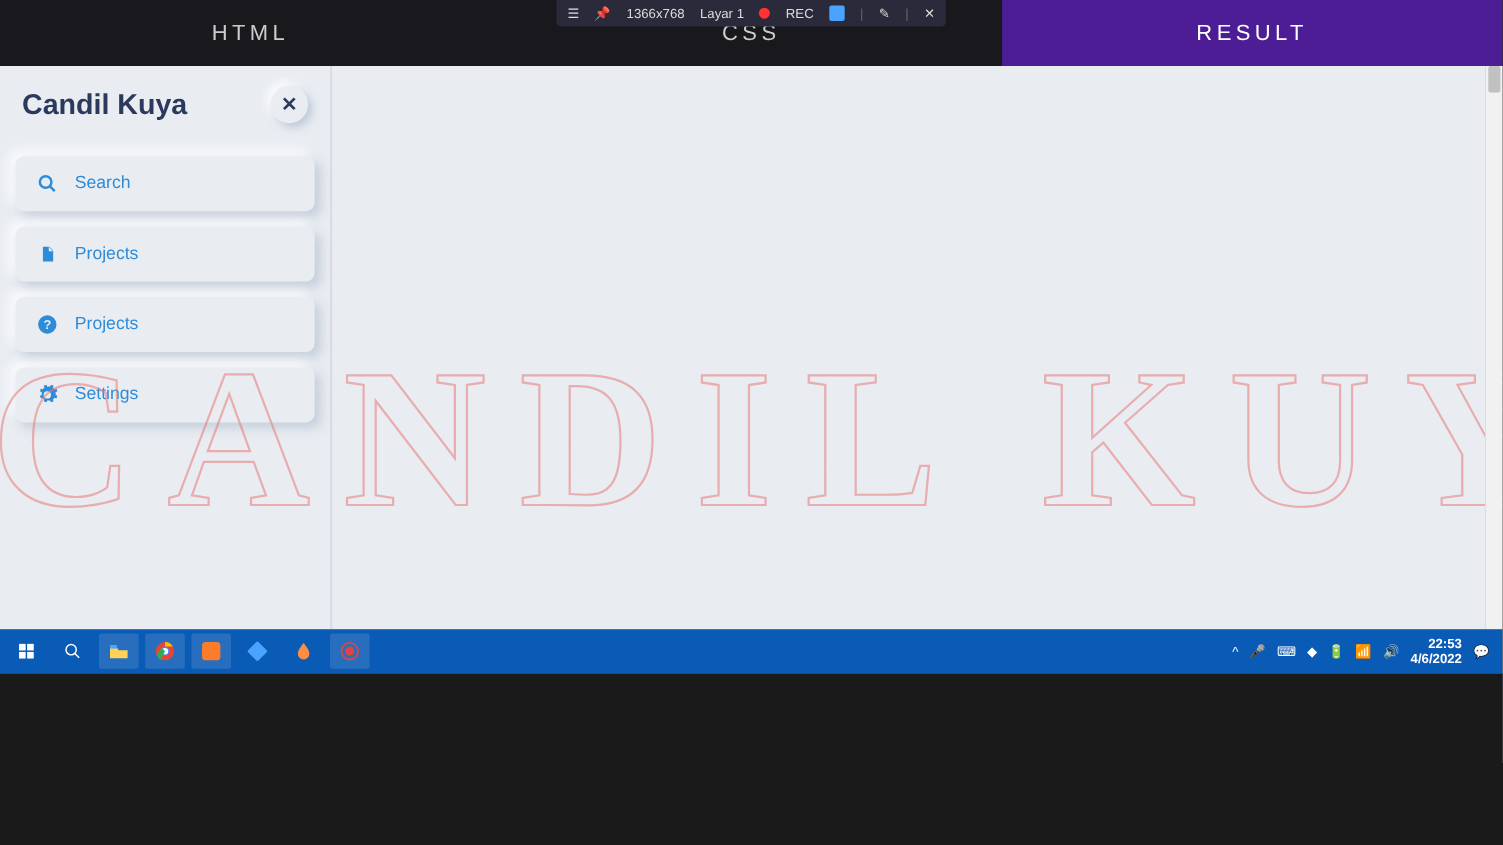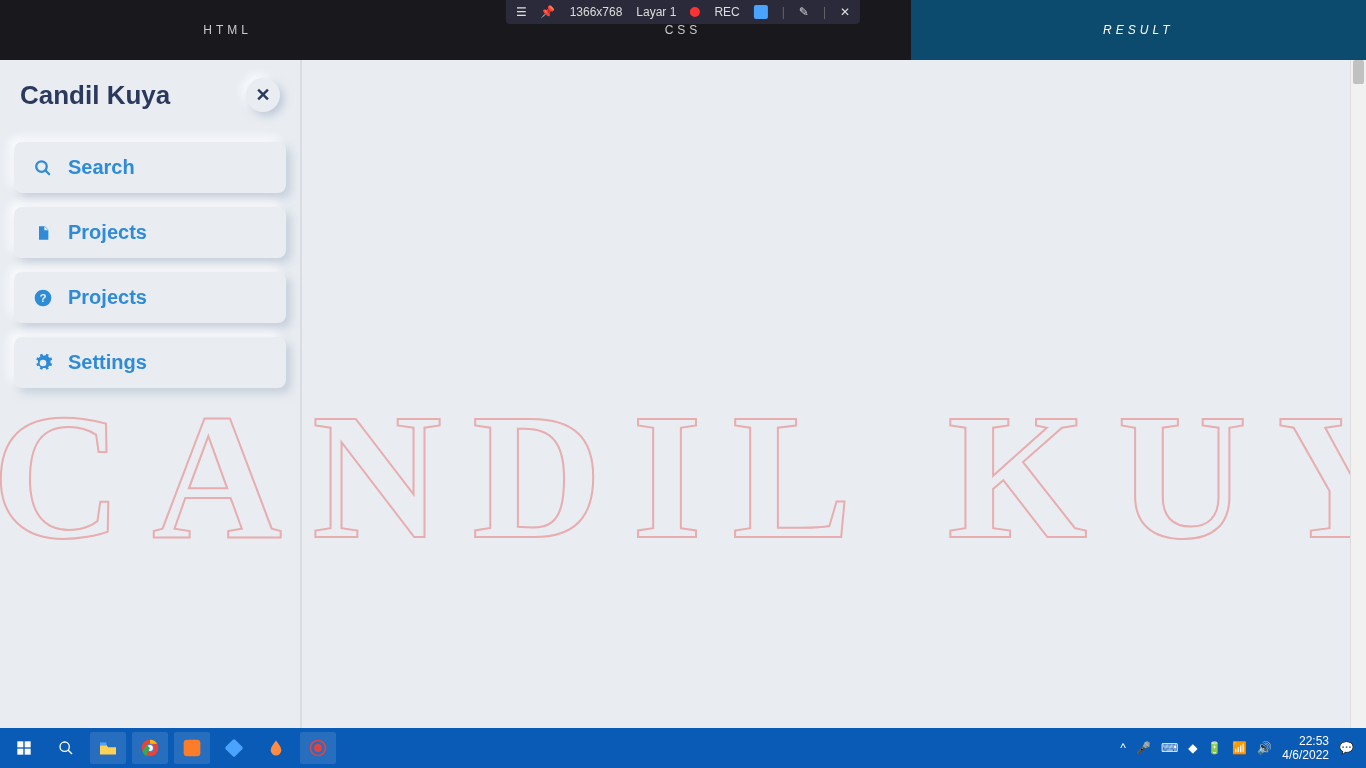--- a/index.html
+++ b/index.html
@@ -14,26 +14,26 @@
 .recorder-bar .rec-dot { width: 10px; height: 10px; background: #ff3333; border-radius: 50%; }
 .recorder-bar .pin { color: #4aa3ff; }
 .recorder-bar .sq { width: 14px; height: 14px; background: #4aa3ff; border-radius: 2px; }
 .recorder-bar .sep { color: #666; }
 
 .editor-tabs {
   display: flex; height: 60px; background: #18181d; color: #ccc;
 }
 .editor-tabs .tab {
   flex: 1; display: flex; align-items: center; justify-content: center;
-  letter-spacing: 4px; font-size: 12px; font-weight: 400;
-}
-.editor-tabs .tab.active { background: #0c4a6e; color: #fff; font-style: italic; }
+  letter-spacing: 4px; font-size: 20px; font-weight: 400;
+}
+.editor-tabs .tab.active { background: #4c1d95; color: #fff; }
 
 .content-area {
-  position: relative; height: 708px; background: #e9edf2; display: flex;
+  position: relative; height: 552px; background: #e9edf2; display: flex;
 }
 .scrollbar-v {
   position: absolute; right: 0; top: 0; bottom: 40px; width: 16px;
   background: #f1f1f1; border-left: 1px solid #ddd;
 }
 .scrollbar-v .thumb {
   position: absolute; top: 0; left: 2px; right: 2px; height: 24px;
   background: #c1c1c1; border-radius: 2px;
 }
 
@@ -58,21 +58,21 @@
   display: flex; align-items: center; gap: 14px;
   background: #e9edf2; border-radius: 8px;
   box-shadow: 5px 5px 10px rgba(163,177,198,0.5), -5px -5px 10px rgba(255,255,255,0.8);
   padding: 14px 18px; margin-bottom: 14px; cursor: pointer;
 }
 .nav-icon {
   width: 22px; height: 22px; display: flex; align-items: center; justify-content: center;
   color: #2e8bd8;
 }
 .nav-label {
-  font-size: 20px; color: #2e8bd8; font-weight: 700;
+  font-size: 16px; color: #2e8bd8; font-weight: 400;
 }
 
 .main-panel {
   flex: 1; position: relative; height: calc(100% - 40px);
   border-left: 2px solid #d8dde4;
 }
 .watermark {
   position: absolute; left: -310px; right: 0; top: 50%; transform: translateY(-10%);
   font-size: 180px; font-weight: 700; letter-spacing: 30px;
   color: transparent; -webkit-text-stroke: 2px rgba(230,120,120,0.55);
@@ -86,21 +86,21 @@
 }
 .taskbar .tb-icon {
   width: 36px; height: 32px; display: flex; align-items: center; justify-content: center;
   border-radius: 2px;
 }
 .taskbar .tb-icon.active { background: rgba(255,255,255,0.12); }
 .taskbar .spacer { flex: 1; }
 .taskbar .tray {
   display: flex; align-items: center; gap: 10px; padding-right: 6px;
 }
-.taskbar .clock { text-align: right; line-height: 1.2; }
+.taskbar .clock { text-align: right; line-height: 1.2; font-weight: bold; }
 
 svg { display: block; }
 </style>
 </head>
 <body>
 
 <div class="recorder-bar">
   <span>☰</span>
   <span class="pin">📌</span>
   <span>1366x768</span>

